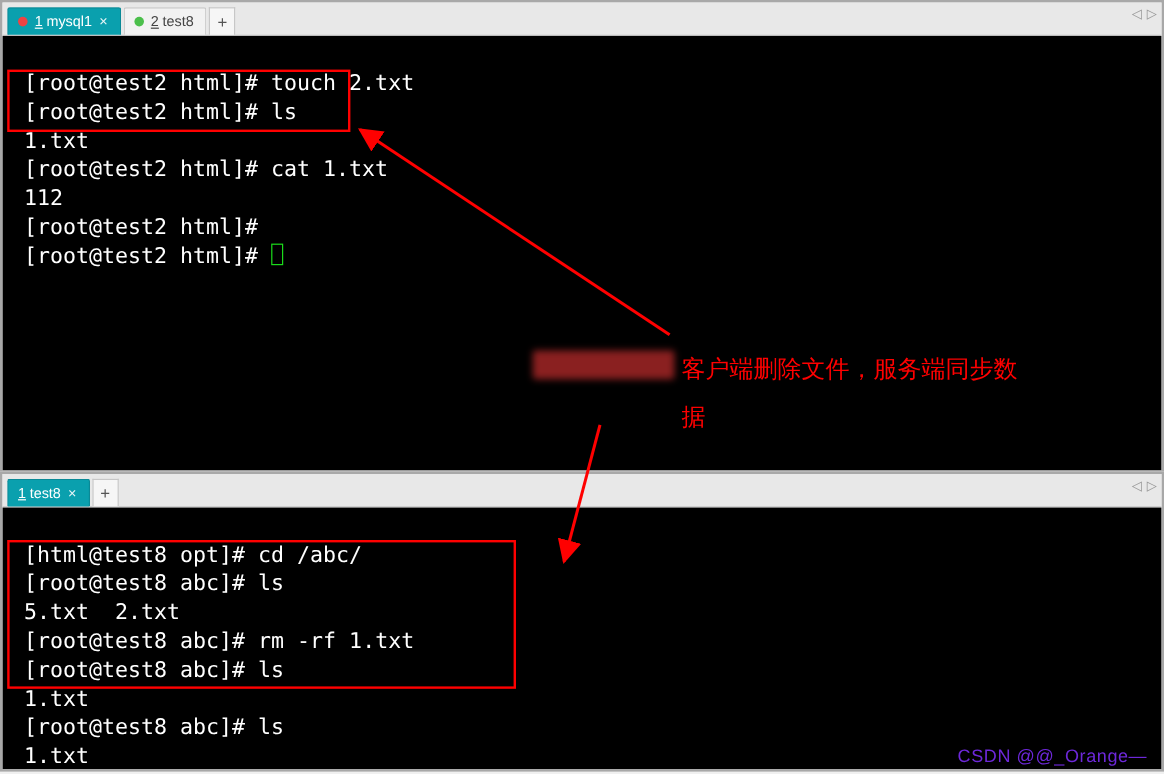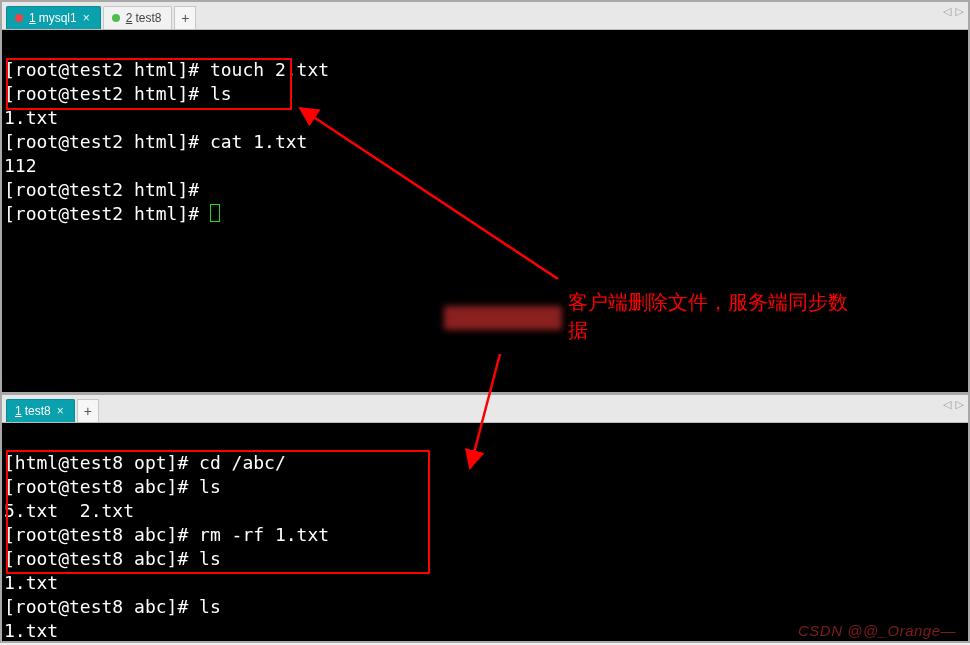--- a/index.html
+++ b/index.html
@@ -78,63 +78,62 @@
     color: #999;
     font-size: 11px;
   }
   .tabnav span { cursor: pointer; }
   .terminal {
     background: #000;
     color: #fff;
     font-family: "DejaVu Sans Mono","Consolas",monospace;
     font-size: 18px;
     line-height: 24px;
-    padding: 4px 2px;
+    padding: 4px 18px;
     height: calc(100% - 28px);
     white-space: pre;
     position: relative;
   }
   .cursor {
     display: inline-block;
     width: 10px; height: 18px;
     border: 1.5px solid #1bdc1b;
     vertical-align: -2px;
   }
   .hl-box {
     position: absolute;
     border: 2px solid #ff0000;
     pointer-events: none;
   }
   .annotation {
     position: absolute;
     color: #ff0000;
     font-size: 20px;
     font-family: "Microsoft YaHei","PingFang SC",sans-serif;
-    line-height: 28px;
-    display: flex;
-    align-items: center;
+    line-height: 40px;
+    display: flex;
+    align-items: flex-start;
     gap: 6px;
   }
   .blur {
     display: inline-block;
     width: 118px; height: 24px;
     background: #8a2020;
     filter: blur(3px);
     border-radius: 2px;
     margin-top: 4px;
   }
   svg.arrow { position: absolute; pointer-events: none; }
   .watermark {
     position: absolute;
     right: 14px;
     bottom: 6px;
-    color: #7f1d1d;
+    color: #6d28d9;
     font-size: 15px;
     font-family: sans-serif;
-    font-style: italic;
     letter-spacing: 0.5px;
   }
 </style>
 </head>
 <body>
 
 <div class="pane pane-top">
   <div class="tabbar">
     <div class="tab active">
       <span class="dot dot-red"></span>

